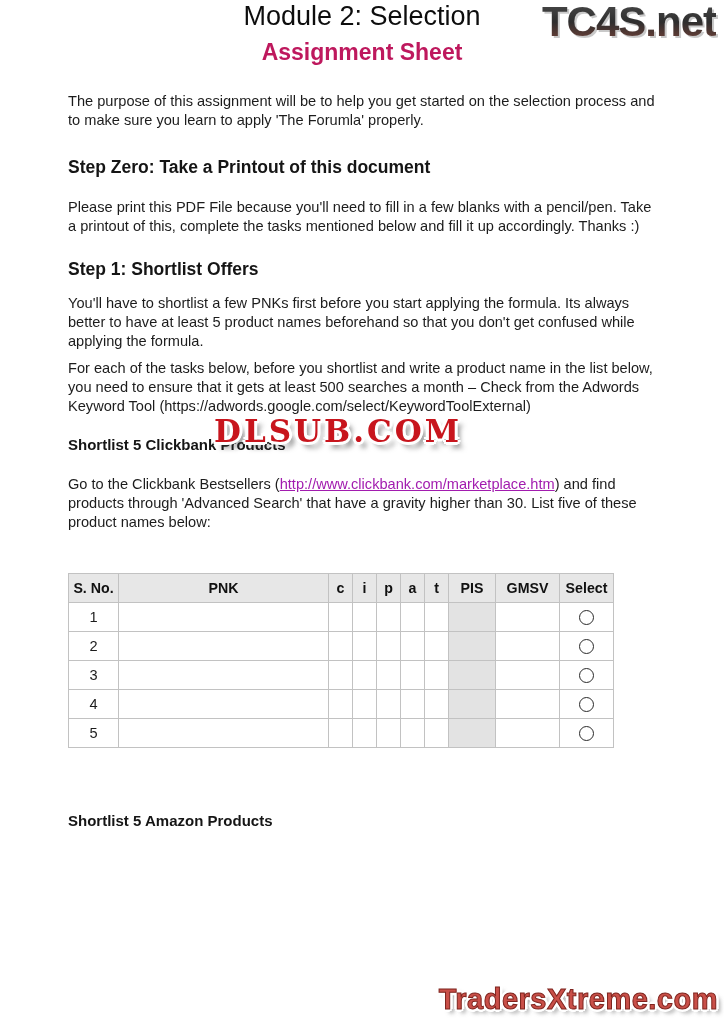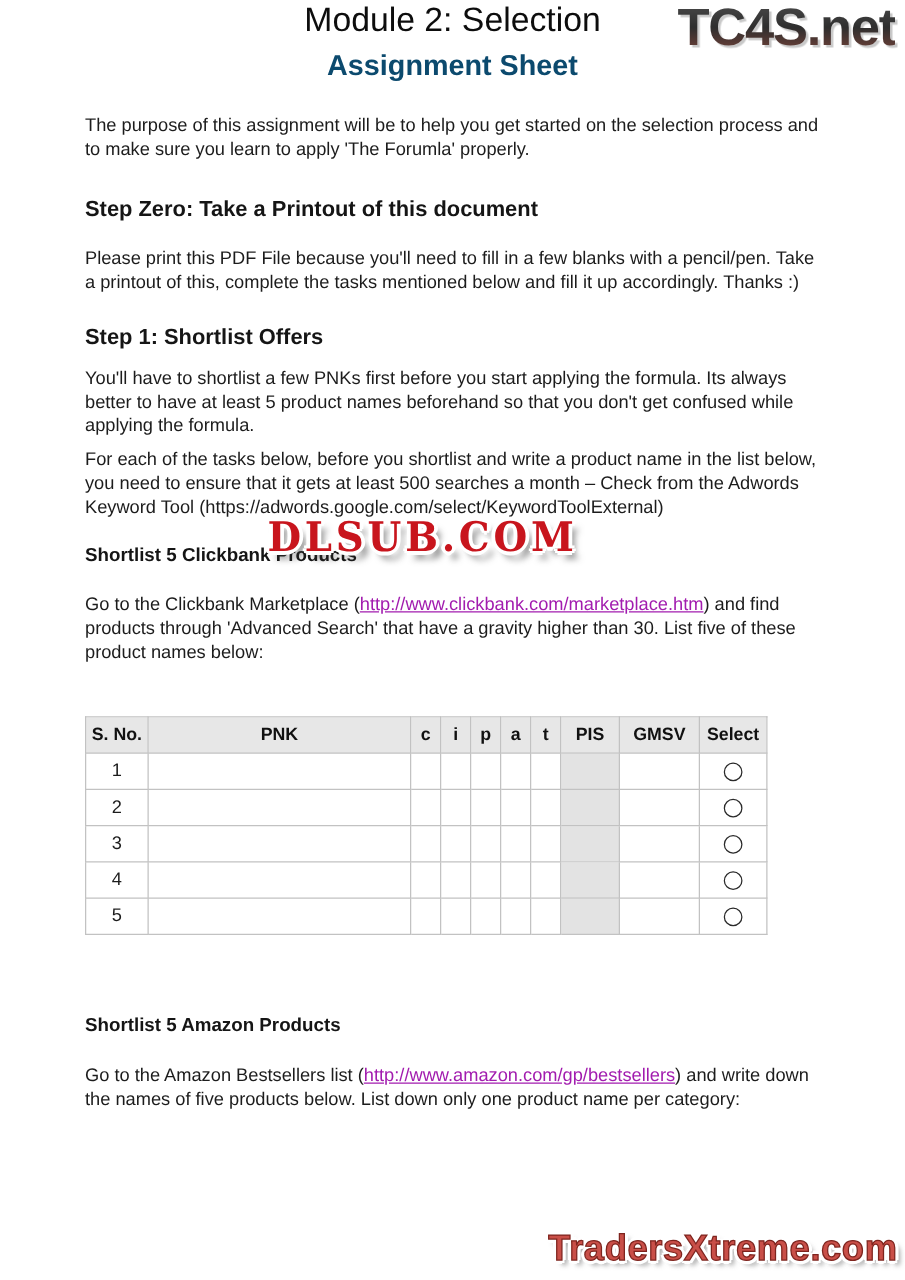--- a/index.html
+++ b/index.html
@@ -156,39 +156,39 @@
   }
 </style>
 </head>
 <body>
 
 <div class="page">
 
   <div class="logo-top">TC4S.net</div>
 
   <h1 class="doc-title">Module 2: Selection</h1>
-  <div class="doc-subtitle" style="color:#0c4a6e;">Assignment Sheet</div>
+  <div class="doc-subtitle" style="color:#be185d;">Assignment Sheet</div>
 
   <div class="content">
 
     <p class="body-text mt-intro">The purpose of this assignment will be to help you get started on the selection process and to make sure you learn to apply 'The Forumla' properly.</p>
 
     <h2 class="step-heading mt-h-zero">Step Zero: Take a Printout of this document</h2>
     <p class="body-text mt-p-zero">Please print this PDF File because you'll need to fill in a few blanks with a pencil/pen. Take a printout of this, complete the tasks mentioned below and fill it up accordingly. Thanks :)</p>
 
     <h2 class="step-heading mt-h-one">Step 1: Shortlist Offers</h2>
     <p class="body-text mt-p-one">You'll have to shortlist a few PNKs first before you start applying the formula. Its always better to have at least 5 product names beforehand so that you don't get confused while applying the formula.</p>
     <p class="body-text mt-p-two">For each of the tasks below, before you shortlist and write a product name in the list below, you need to ensure that it gets at least 500 searches a month – Check from the Adwords Keyword Tool (https://adwords.google.com/select/KeywordToolExternal)</p>
 
     <div class="clickbank-block">
       <h3 class="sub-heading mt-h-cb">Shortlist 5 Clickbank Products</h3>
       <div class="watermark">DLSUB.COM</div>
     </div>
 
-    <p class="body-text mt-p-cb"><span>Go to the Clickbank Marketplace (</span><span class="link">http://www.clickbank.com/marketplace.htm</span><span>) and find products through 'Advanced Search' that have a gravity higher than 30. List five of these product names below:</span></p>
+    <p class="body-text mt-p-cb"><span>Go to the Clickbank Bestsellers (</span><span class="link">http://www.clickbank.com/marketplace.htm</span><span>) and find products through 'Advanced Search' that have a gravity higher than 30. List five of these product names below:</span></p>
 
     <table class="shortlist">
       <colgroup>
         <col style="width:50px">
           <col style="width:210px">
         <col style="width:24px">
           <col style="width:24px">
           <col style="width:24px">
           <col style="width:24px">
           <col style="width:24px">
@@ -269,19 +269,18 @@
           <td></td>
           <td class="pis-cell"></td>
           <td></td>
           <td class="select-cell"><span class="radio-circle"></span></td>
         </tr>
       </tbody>
     </table>
 
     <h3 class="sub-heading mt-h-am">Shortlist 5 Amazon Products</h3>
 
-    <p class="body-text mt-p-am"><span>Go to the Amazon Bestsellers list (</span><span class="link">http://www.amazon.com/gp/bestsellers</span><span>) and write down the names of five products below. List down only one product name per category:</span></p>
 
   </div>
 
   <div class="logo-bottom">TradersXtreme.com</div>
 
 </div>
 
 </body></html>

